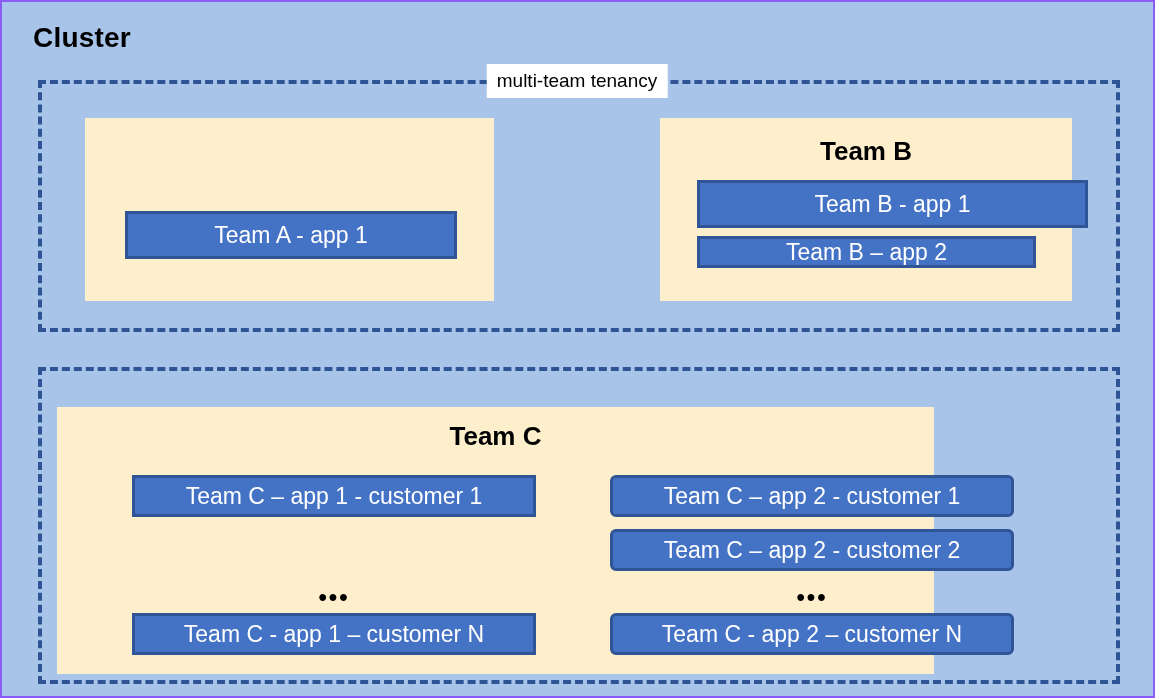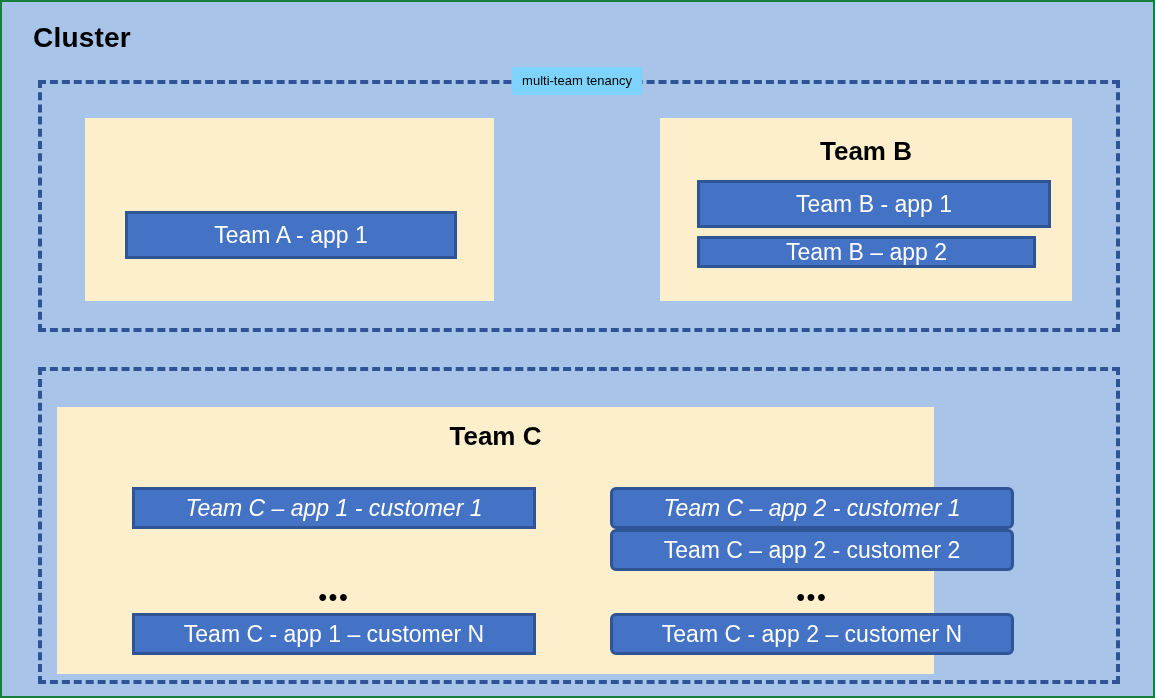--- a/index.html
+++ b/index.html
@@ -21,21 +21,21 @@
 
   
   .cluster-panel {
     position: absolute;
     left: 0;
     top: 0;
     width: 1155px;
     height: 698px;
     box-sizing: border-box;
     background: #a8c4e8;
-    border: 2px solid #15803d;
+    border: 2px solid #8b5cf6;
   }
 
   .cluster-title {
     position: absolute;
     left: 31px;
     top: 20px;
     font-size: 28px;
     font-weight: bold;
     color: #000000;
     letter-spacing: 0.2px;
@@ -57,23 +57,23 @@
   }
   #group-multi-customer {
     left: 36px;
     top: 365px;
     width: 1082px;
     height: 317px;
   }
 
   .tenancy-label {
     position: absolute;
-    background: #7dd3fc;
-    color: #000000;
-    font-size: 13px;
+    background: #ffffff;
+    color: #000000;
+    font-size: 19px;
     line-height: 1;
     padding: 7px 10px 8px 10px;
     white-space: nowrap;
     transform: translate(-50%, -50%);
   }
   #label-multi-team {
     left: 575px;
     top: 79px;
   }
   #label-multi-customer {
@@ -140,21 +140,21 @@
     left: 40px;
     top: 93px;
     width: 332px;
     height: 48px;
   }
 
   
   #app-b-1 {
     left: 37px;
     top: 62px;
-    width: 354px;
+    width: 391px;
     height: 48px;
   }
   #app-b-2 {
     left: 37px;
     top: 118px;
     width: 339px;
     height: 32px;
   }
 
   
@@ -163,21 +163,21 @@
     width: 404px;
     height: 42px;
   }
   
   .app-c-right {
     left: 553px;
     width: 404px;
     height: 42px;
     border-radius: 6px;
   }
-  .app-row-1 { top: 80px; font-style: italic; }
+  .app-row-1 { top: 68px; }
   .app-row-2 { top: 122px; }
   .app-row-n { top: 206px; }
 
   
   .ellipsis {
     position: absolute;
     font-size: 24px;
     font-weight: bold;
     color: #000000;
     line-height: 1;

